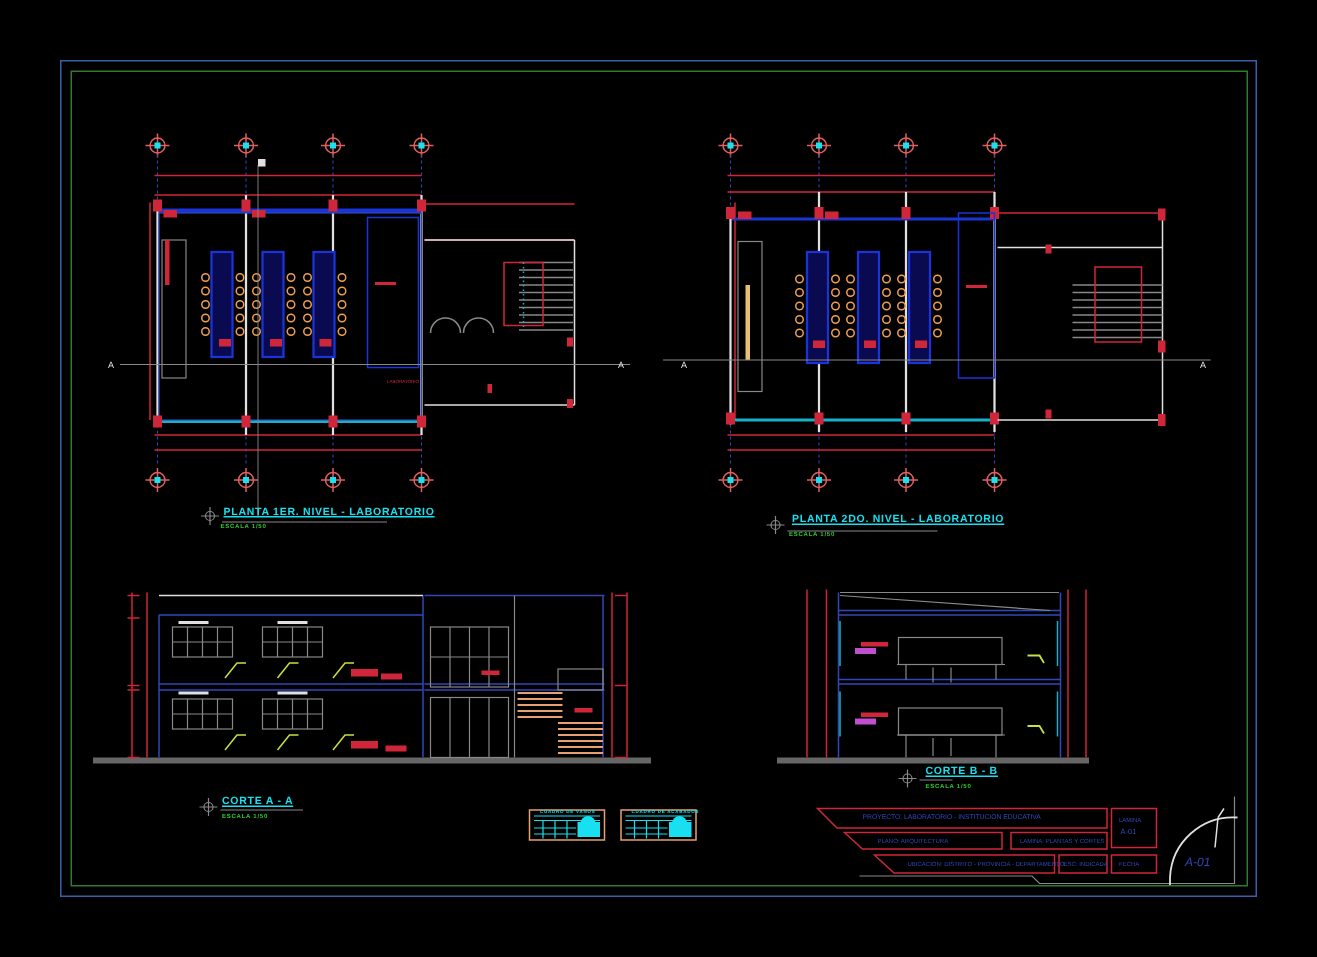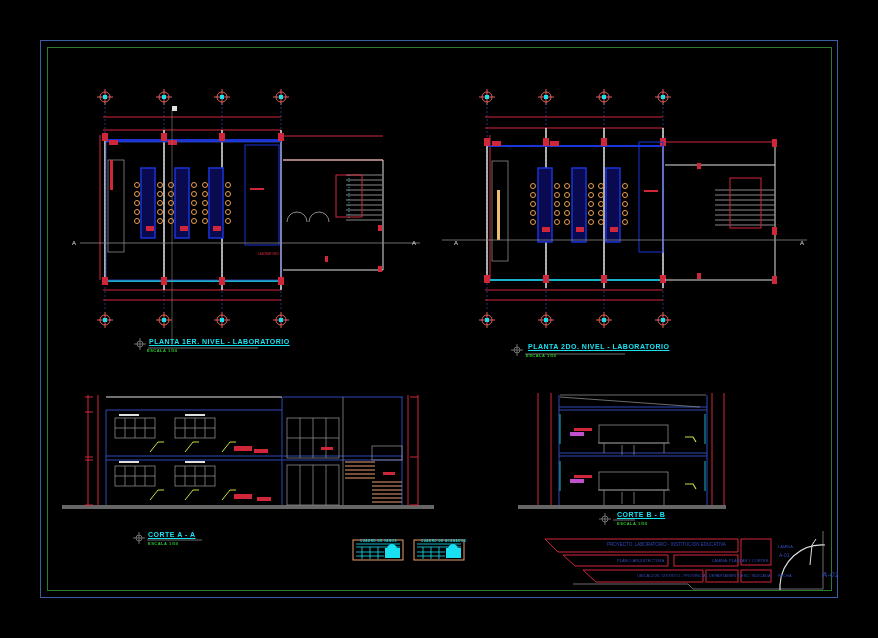--- a/index.html
+++ b/index.html
@@ -1,21 +1,21 @@
 <!DOCTYPE html>
 <html><head>
 <meta charset="utf-8">
 <style>
   html, body { margin:0; padding:0; background:#000; }
   body { width:878px; height:638px; overflow:hidden; position:relative; font-family:"DejaVu Sans", sans-serif; }
   svg { position:absolute; left:0; top:0; }
   .lbl { position:absolute; font-family:"Liberation Sans", sans-serif; font-weight:bold; white-space:nowrap; letter-spacing:0.5px; }
   .title { color:#18e0f0; font-size:7px; text-decoration:underline; }
   .scale { color:#2ec82e; font-size:4px; }
-  .tb { color:#3048b8; font-size:4px; position:absolute; white-space:nowrap; font-family:"Liberation Sans", sans-serif;margin-left:32px; }
+  .tb { color:#3048b8; font-size:4px; position:absolute; white-space:nowrap; font-family:"Liberation Sans", sans-serif; }
 </style>
 </head>
 <body>
 
 <svg width="878" height="638" viewBox="0 0 878 638">
 
   <rect x="40.5" y="40.5" width="797" height="557" fill="none" stroke="#3a5fa8" stroke-width="1"></rect>
   <rect x="47.5" y="47.5" width="784" height="543" fill="none" stroke="#2e7a2e" stroke-width="1"></rect>
 
   <g>

